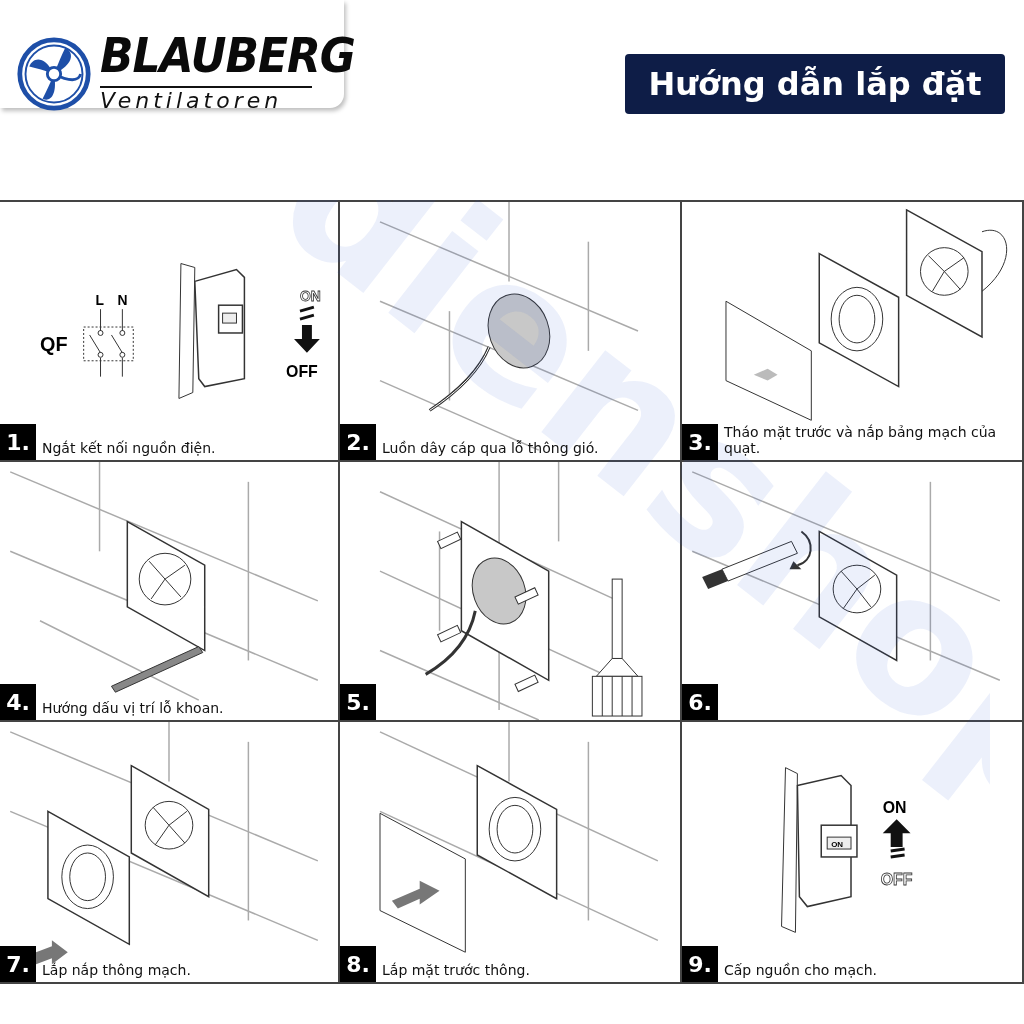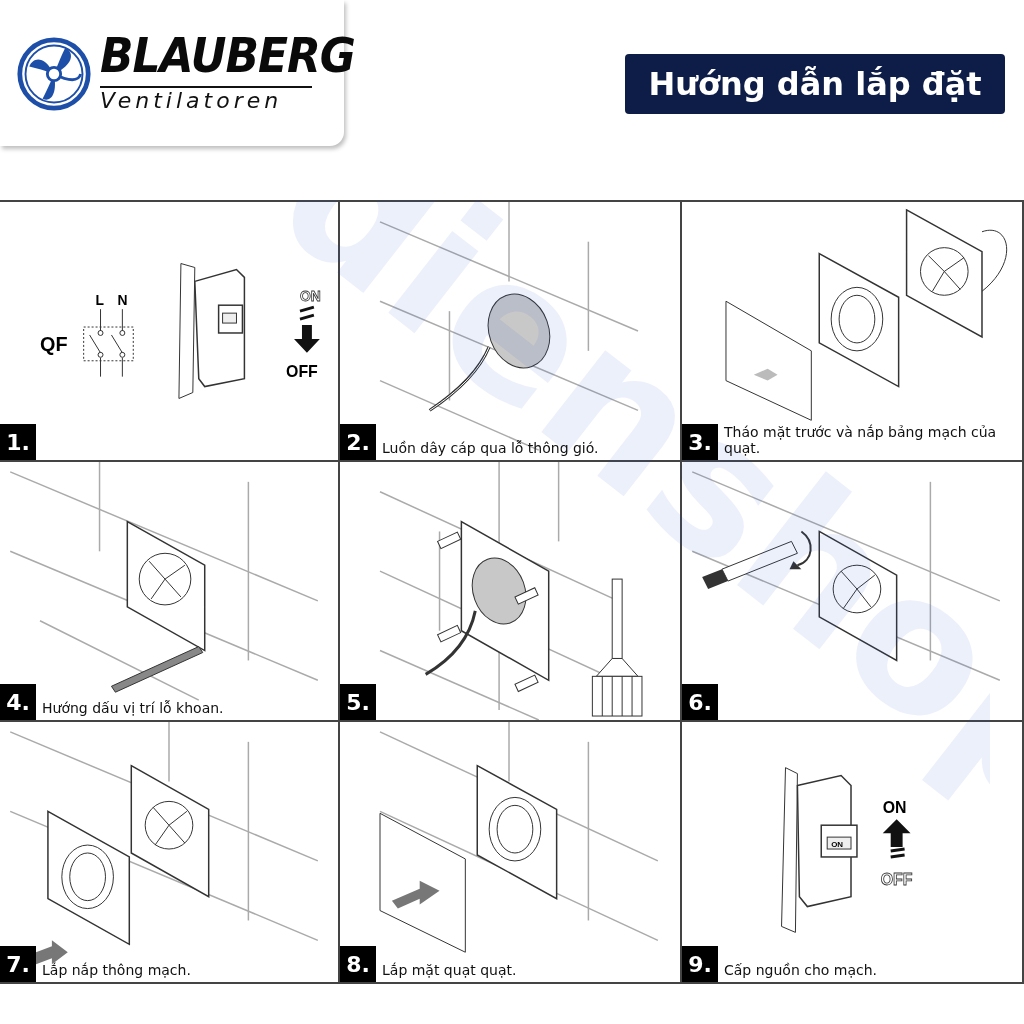--- a/index.html
+++ b/index.html
@@ -1,20 +1,20 @@
 <!DOCTYPE html>
 <html><head>
 <meta charset="utf-8">
 <style>
   * { box-sizing: border-box; margin: 0; padding: 0; }
   html, body { width: 1024px; height: 1024px; background: #ffffff; overflow: hidden; }
   body { position: relative; font-family: "DejaVu Sans", sans-serif; color: #111; }
 
   .logo-card {
-    position: absolute; left: 0; top: 0; width: 344px; height: 146px;
+    position: absolute; left: 0; top: 0; width: 344px; height: 108px;
     background: #fff; border-bottom-right-radius: 14px;
     box-shadow: 2px 3px 4px rgba(0,0,0,0.25);
   }
   .logo-fan { position: absolute; left: 16px; top: 36px; width: 76px; height: 76px; }
   .logo-brand {
     position: absolute; left: 100px; top: 30px;
     font-family: "DejaVu Sans", sans-serif; font-weight: bold; font-style: italic;
     font-size: 44px; letter-spacing: -1px; color: #0a0a0a; transform: scaleY(1.08);
   }
   .logo-rule { position: absolute; left: 100px; top: 86px; width: 212px; height: 2px; background: #111; }
@@ -100,20 +100,21 @@
       <path d="M182 62 L196 66 L194 192 L180 198 Z" fill="none" stroke="#333"></path>
       <path d="M196 80 L238 68 L246 76 L246 178 L206 186 L200 178 Z" fill="#fff" stroke="#333" stroke-width="1.5"></path>
       <rect x="220" y="104" width="24" height="28" fill="#fff" stroke="#333" stroke-width="1.5"></rect>
       <rect x="224" y="112" width="14" height="10" fill="#eee" stroke="#333"></rect>
       <text x="302" y="100" font-family="Liberation Sans, sans-serif" font-weight="bold" font-size="14" fill="#fff" stroke="#333" stroke-width="0.8">ON</text>
       <path d="M302 110 L316 106 M302 118 L316 114" stroke="#111" stroke-width="3"></path>
       <path d="M304 124 H314 V138 H322 L309 152 L296 138 H304 Z" fill="#111"></path>
       <text x="288" y="176" font-family="Liberation Sans, sans-serif" font-weight="bold" font-size="16">OFF</text>
     </svg>
     <div class="step-num">1.</div>
+    <div class="step-text">Ngắt kết nối nguồn điện.</div>
   </div>
 
   <div class="cell">
     <svg class="illus" viewBox="0 0 342 260">
       <g stroke="#aaa" stroke-width="1.5" fill="none">
         <line x1="40" y1="20" x2="300" y2="130"></line>
           <line x1="40" y1="100" x2="300" y2="210"></line>
         <line x1="40" y1="180" x2="200" y2="250"></line>
           <line x1="170" y1="0" x2="170" y2="80"></line>
         <line x1="250" y1="40" x2="250" y2="150"></line>
@@ -259,21 +260,21 @@
         <line x1="170" y1="0" x2="170" y2="60"></line>
           <line x1="250" y1="20" x2="250" y2="200"></line>
       </g>
       <path d="M138 44 L218 88 L218 178 L138 134 Z" fill="#fff" stroke="#333" stroke-width="1.5"></path>
       <ellipse cx="176" cy="108" rx="26" ry="32" fill="none" stroke="#333"></ellipse>
       <ellipse cx="176" cy="108" rx="18" ry="24" fill="none" stroke="#333"></ellipse>
       <path d="M40 92 L126 138 L126 232 L40 190 Z" fill="#fff" stroke="#333"></path>
       <path d="M52 180 L80 168 L80 160 L100 170 L80 184 L80 178 L58 188 Z" fill="#777"></path>
     </svg>
     <div class="step-num">8.</div>
-    <div class="step-text">Lắp mặt quạt quạt.</div>
+    <div class="step-text">Lắp mặt trước thông.</div>
   </div>
 
   <div class="cell">
     <svg class="illus" viewBox="0 0 342 262">
       <path d="M104 46 L116 52 L114 212 L100 206 Z" fill="none" stroke="#333"></path>
       <path d="M116 64 L160 54 L170 64 L170 176 L126 186 L118 176 Z" fill="#fff" stroke="#333" stroke-width="1.5"></path>
       <rect x="140" y="104" width="36" height="32" fill="#fff" stroke="#333" stroke-width="1.5"></rect>
       <rect x="146" y="116" width="24" height="12" fill="#eee" stroke="#333"></rect>
       <text x="150" y="126" font-family="Liberation Sans, sans-serif" font-weight="bold" font-size="8">ON</text>
       <text x="202" y="92" font-family="Liberation Sans, sans-serif" font-weight="bold" font-size="16">ON</text>

